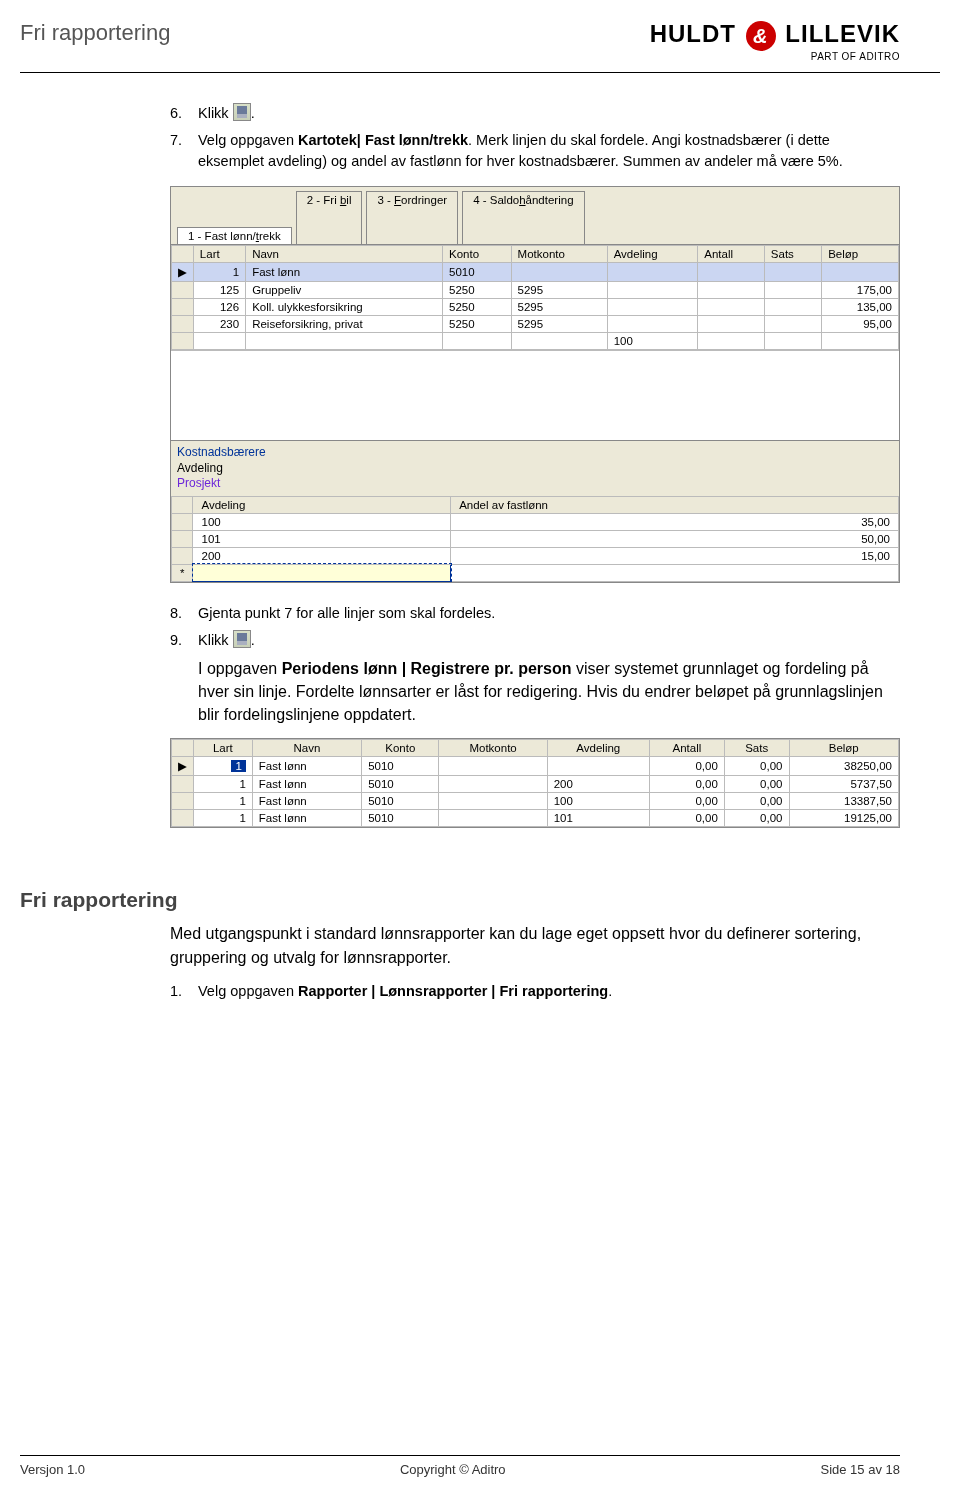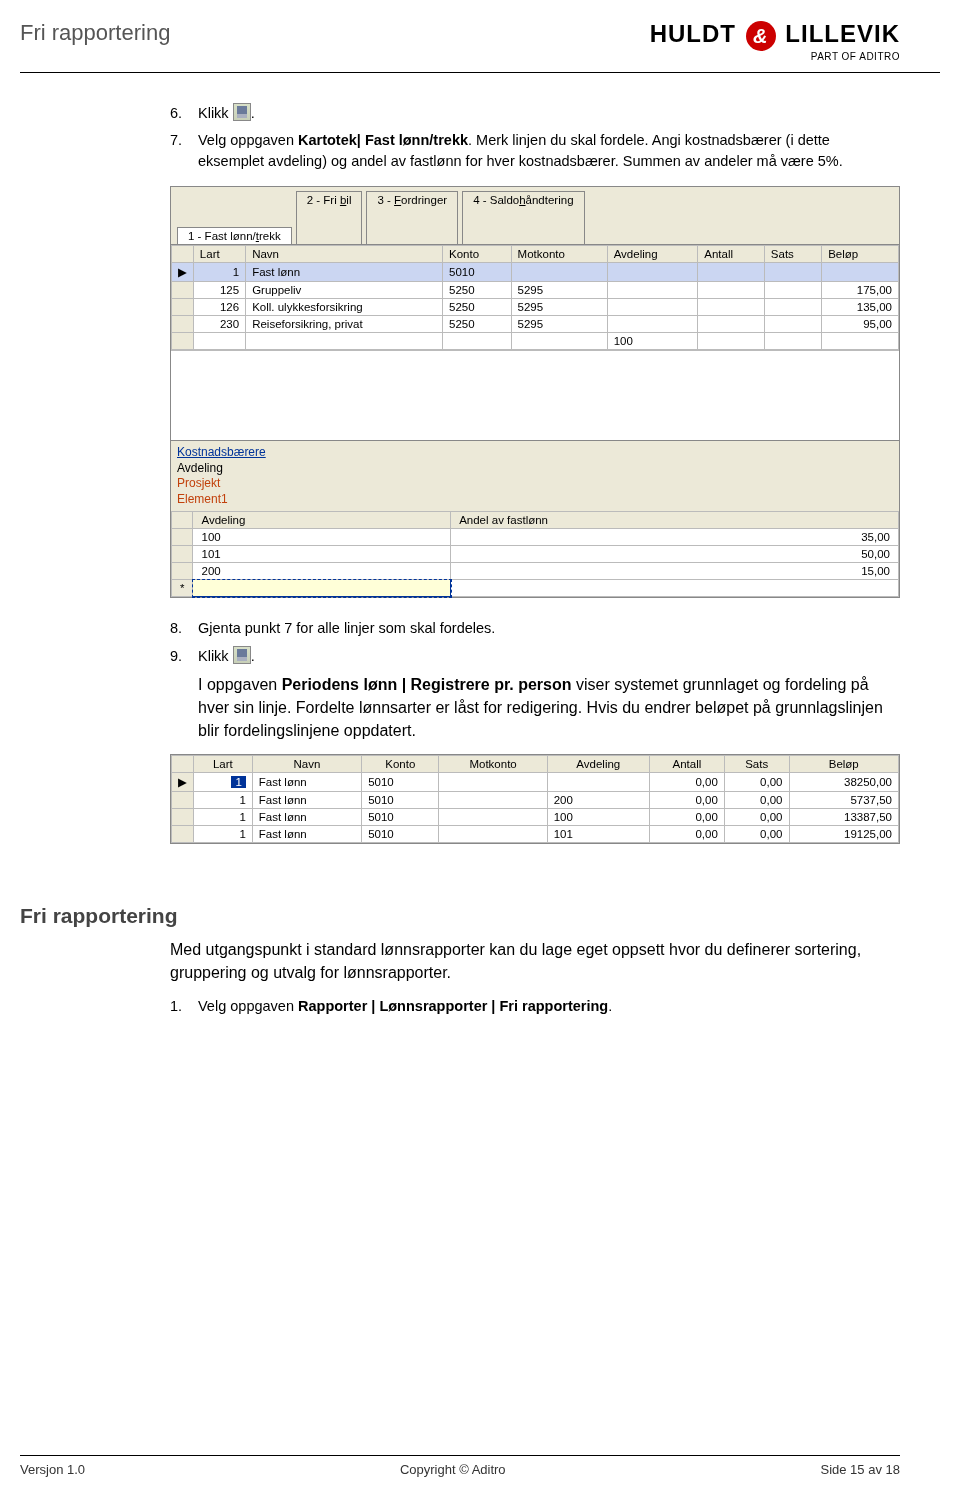--- a/index.html
+++ b/index.html
@@ -131,27 +131,26 @@
     color:#000;
   }
   .selected-row td { background:#cbd6f2; }
   .kb-section {
     background:#ece9d8;
     padding:4px 6px;
     border-top:1px solid #888;
   }
   .kb-title {
     color:#003399;
-    text-decoration:underline;
     font-size:12px;
     margin-bottom:2px;
   }
   .kb-list div { color:#555; font-size:12px; line-height:1.3;}
   .kb-list .act { color:#000; }
-  .kb-list .dim { color:#c2410c; }
+  .kb-list .dim { color:#6d28d9; }
   .andel-wrap {
     background:#ece9d8;
     padding:0;
   }
   .andel-table {
     border-collapse:collapse;
     background:#fff;
   }
   .andel-table th, .andel-table td {
     border:1px solid #bbb;
@@ -324,21 +323,20 @@
             <td class="r"></td>
           </tr>
         </tbody>
     </table>
     <div style="height:90px;background:#fff;border-top:1px solid #bbb;"></div>
     <div class="kb-section">
       <div class="kb-title">Kostnadsbærere</div>
       <div class="kb-list" id="kblist">
           <div class="act">Avdeling</div>
           <div class="dim">Prosjekt</div>
-          <div class="dim">Element1</div>
         </div>
     </div>
     <div class="andel-wrap">
       <table class="andel-table">
         <thead>
             <tr id="andelhead">
               <th class="rowmark"></th>
               <th>Avdeling</th>
               <th>Andel av fastlønn</th>
             </tr>

